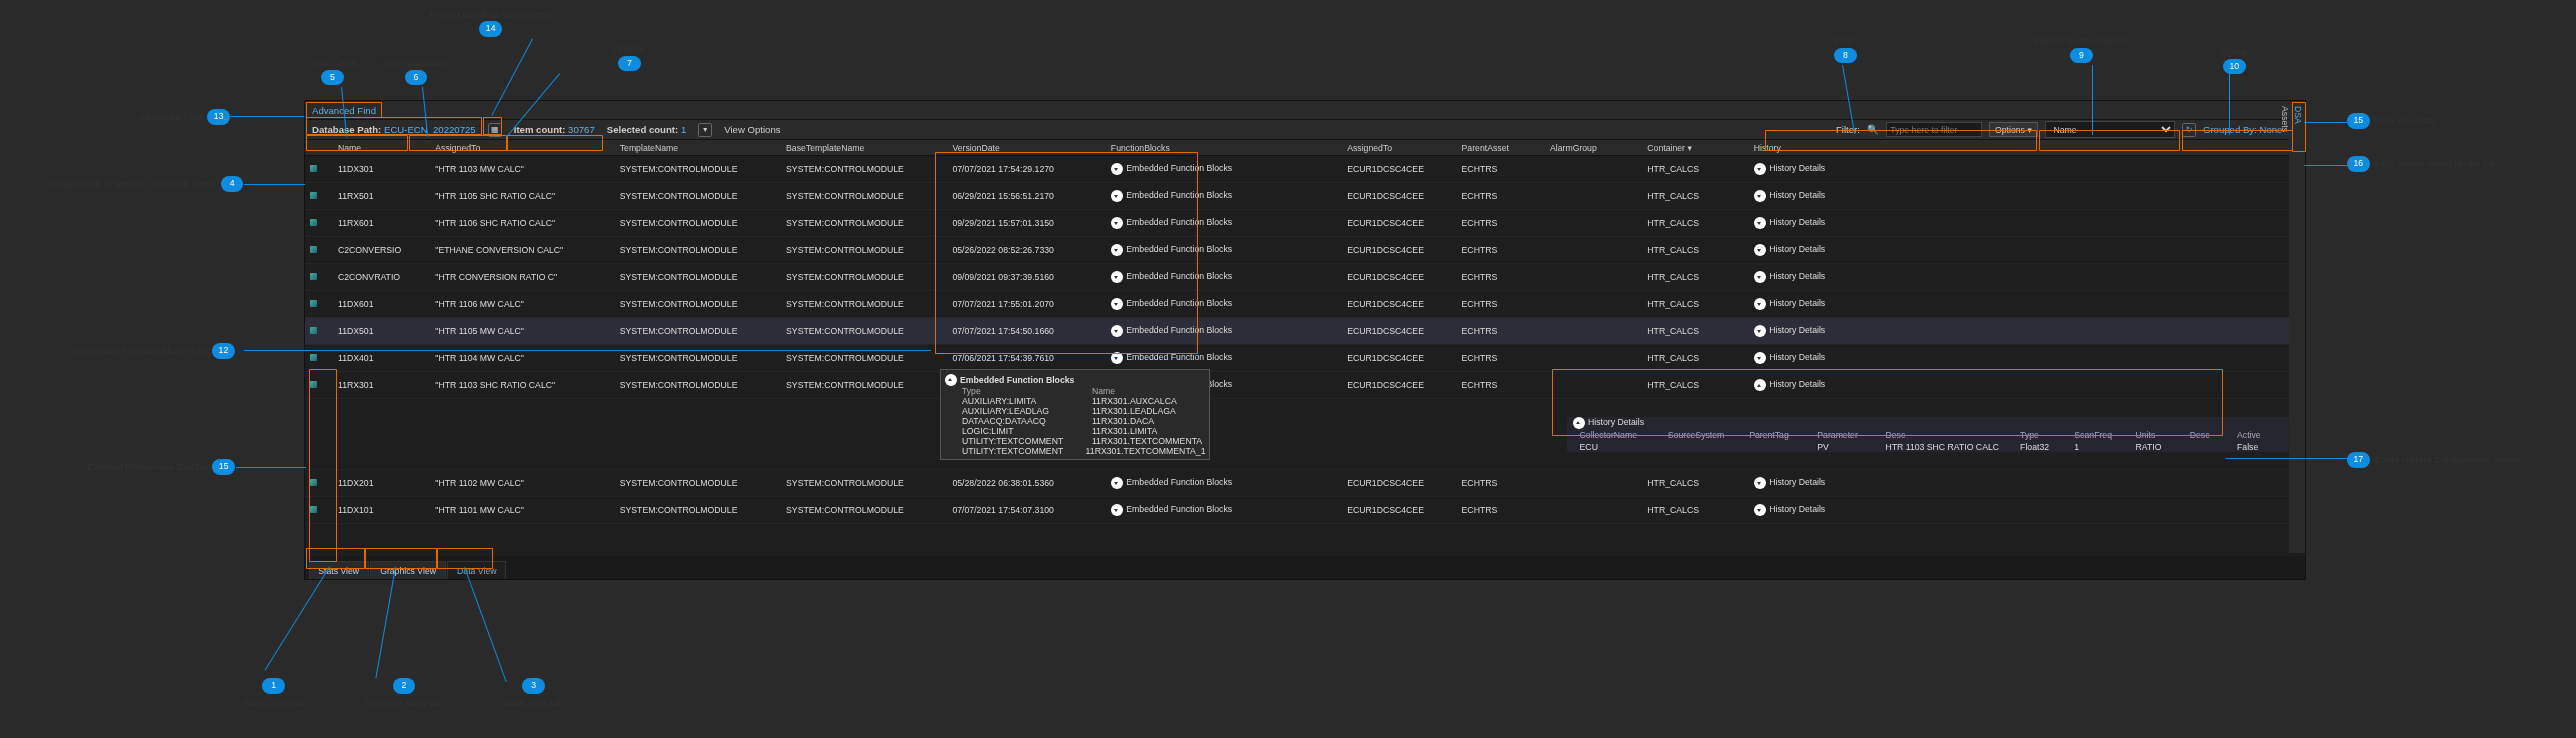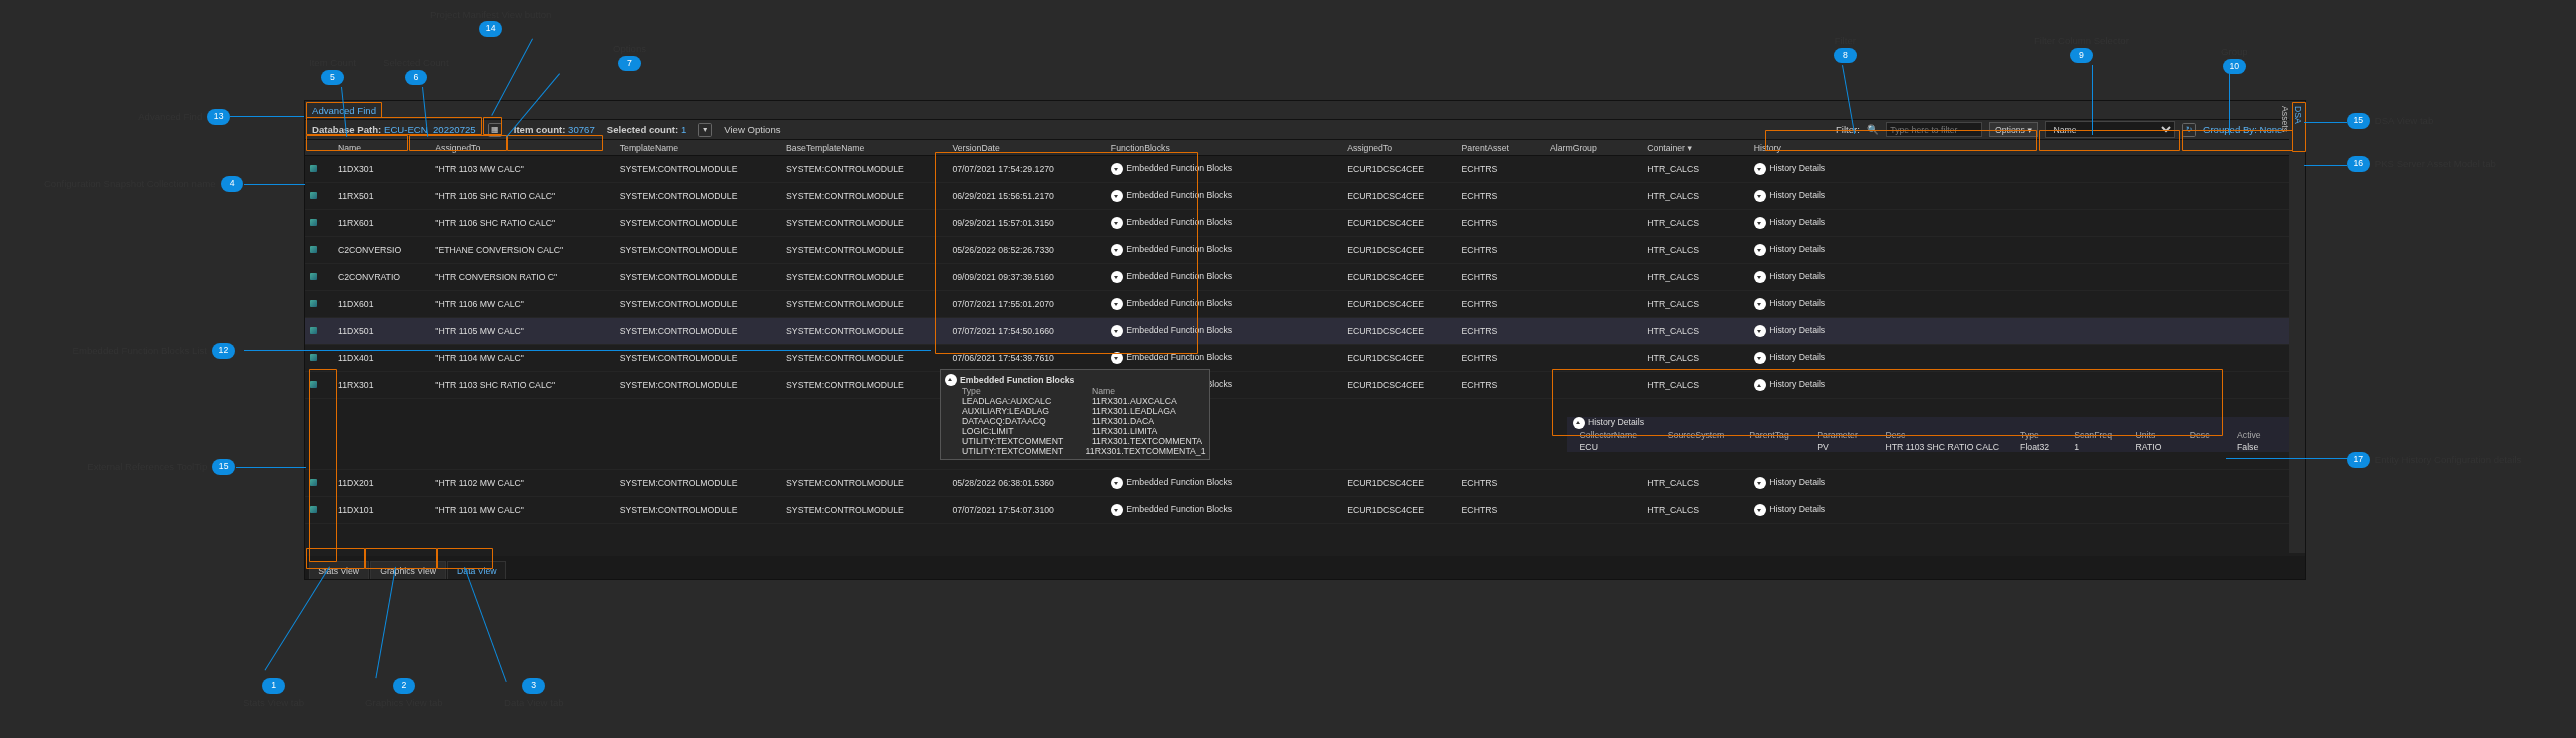--- a/index.html
+++ b/index.html
@@ -240,21 +240,21 @@
           <div class="ttip" style="position: absolute; left: 635px; top: 213px; width: 261px;">
             <div style="display:flex;align-items:center">
               <span class="chev exp"></span>
               <b>Embedded Function Blocks</b>
             </div>
             <div class="ttrow" style="color:#aaa;padding-left:17.4px">
               <div class="ttc1">Type</div>
               <div class="ttc2">Name</div>
             </div>
             <div class="ttrow" style="padding-left:17.4px">
-              <div class="ttc1">LEADLAGA:AUXCALC</div>
+              <div class="ttc1">AUXILIARY:LIMITA</div>
               <div class="ttc2">11RX301.AUXCALCA</div>
             </div>
             <div class="ttrow" style="padding-left:17.4px">
               <div class="ttc1">AUXILIARY:LEADLAG</div>
               <div class="ttc2">11RX301.LEADLAGA</div>
             </div>
             <div class="ttrow" style="padding-left:17.4px">
               <div class="ttc1">DATAACQ:DATAACQ</div>
               <div class="ttc2">11RX301.DACA</div>
             </div>

